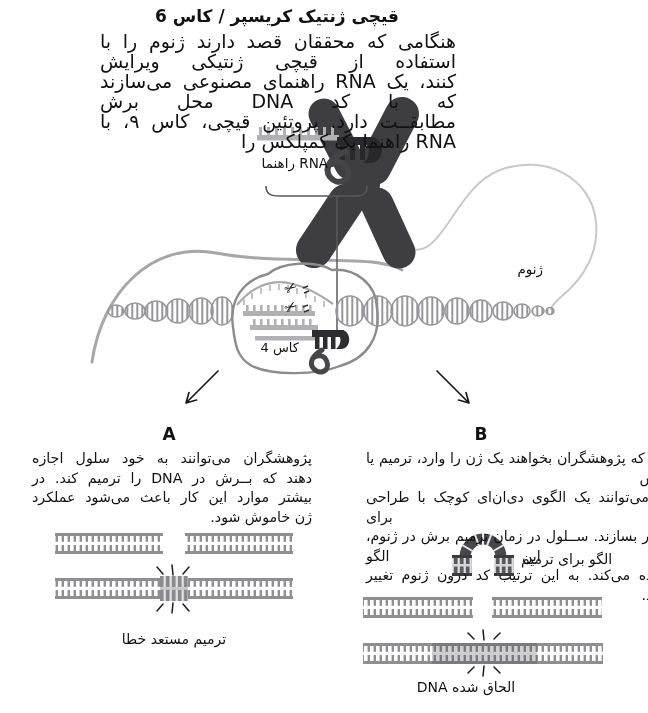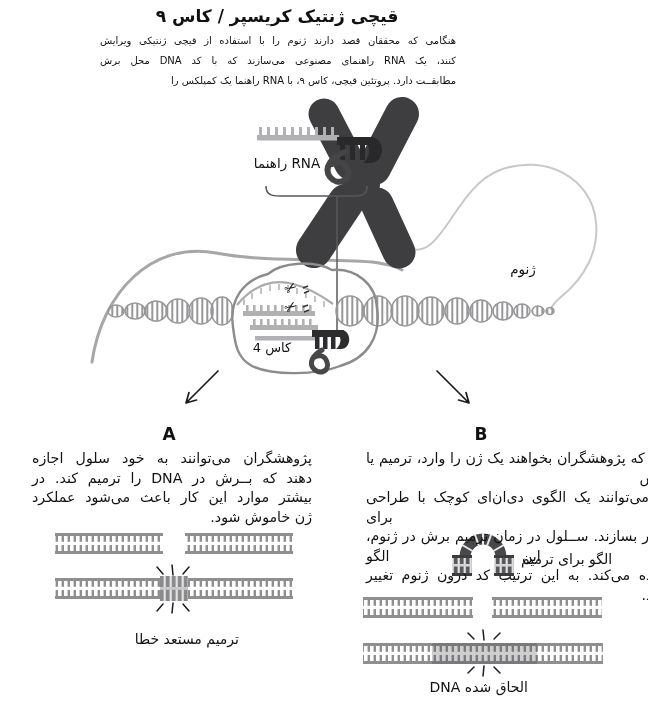--- a/index.html
+++ b/index.html
@@ -1,28 +1,28 @@
 <!DOCTYPE html>
 <html lang="fa"><head>
 <meta charset="utf-8">
 <style>
   html,body{margin:0;padding:0;background:#ffffff;}
   body{width:648px;height:713px;overflow:hidden;font-family:"DejaVu Sans",sans-serif;color:#111;}
   .stage{position:relative;width:648px;height:713px;background:#fff;}
   .stage svg{position:absolute;left:0;top:0;}
   .abs{position:absolute;}
   .title{font-size:17px;font-weight:700;text-align:center;direction:rtl;}
-  .body-text{font-size:10px;line-height:20px;direction:rtl;}
+  .body-text{font-size:19px;line-height:20px;direction:rtl;}
   .body-text .line{text-align:justify;text-align-last:justify;white-space:nowrap0;}
   .body-text .line:last-child{text-align-last:right;}
   .col-text{font-size:14.2px;line-height:19.5px;direction:rtl;}
   .col-text .line{text-align:justify;text-align-last:justify;}
   .col-text .line:last-child{text-align-last:right;}
-  .diag-label{font-size:13.5px;text-align:center;direction:rtl;}
-  .caption{font-size:14px;text-align:right;direction:rtl;}
+  .diag-label{font-size:13.5px;text-align:right;direction:rtl;}
+  .caption{font-size:14px;text-align:center;direction:rtl;}
   .heading{font-size:17px;font-weight:700;text-align:center;direction:ltr;}
   .scissors{position:absolute;font-size:15px;color:#1b1b1b;transform:rotate(-34deg);line-height:1;}
 </style>
 </head>
 <body>
 
 <div class="stage">
 
   <svg width="648" height="713" viewBox="0 0 648 713">
     <defs>
@@ -236,21 +236,21 @@
       <rect x="363" y="651.8" width="240" height="3.2" fill="#ffffff"></rect>
       <rect x="432" y="643" width="105" height="21" fill="rgba(60,60,62,0.25)"></rect>
       <g stroke="#1b1b1b" stroke-width="1.5" stroke-linecap="round">
         <line x1="474" y1="667" x2="468" y2="673"></line>
           <line x1="484" y1="666" x2="483" y2="676"></line>
           <line x1="494" y1="667" x2="500" y2="673"></line>
       </g>
     </g>
   </svg>
 
-  <div class="abs title" style="left:97px;top:6px;width:360px;">قیچی ژنتیک کریسپر / کاس ۹</div>
+  <div class="abs title" style="left:97px;top:6px;width:360px;">قیچی ژنتیک کریسپر / کاس 6</div>
 
   <div class="abs body-text" style="left:100px;top:31px;width:356px;">
     <div class="line">هنگامی که محققان قصد دارند ژنوم را با استفاده از قیچی ژنتیکی ویرایش</div>
     <div class="line">کنند، یک RNA راهنمای مصنوعی می‌سازند که با کد DNA محل برش</div>
     <div class="line">مطابقــت دارد. پروتئین قیچی، کاس ۹، با RNA راهنما یک کمپلکس را</div>
   </div>
 
   <div class="abs diag-label" style="left:246px;top:155px;width:82px;">RNA راهنما</div>
   <div class="abs diag-label" style="left:503px;top:261px;width:40px;">ژنوم</div>
   <div class="abs diag-label" style="left:245px;top:340px;width:54px;font-size:13px;">کاس 4</div>

